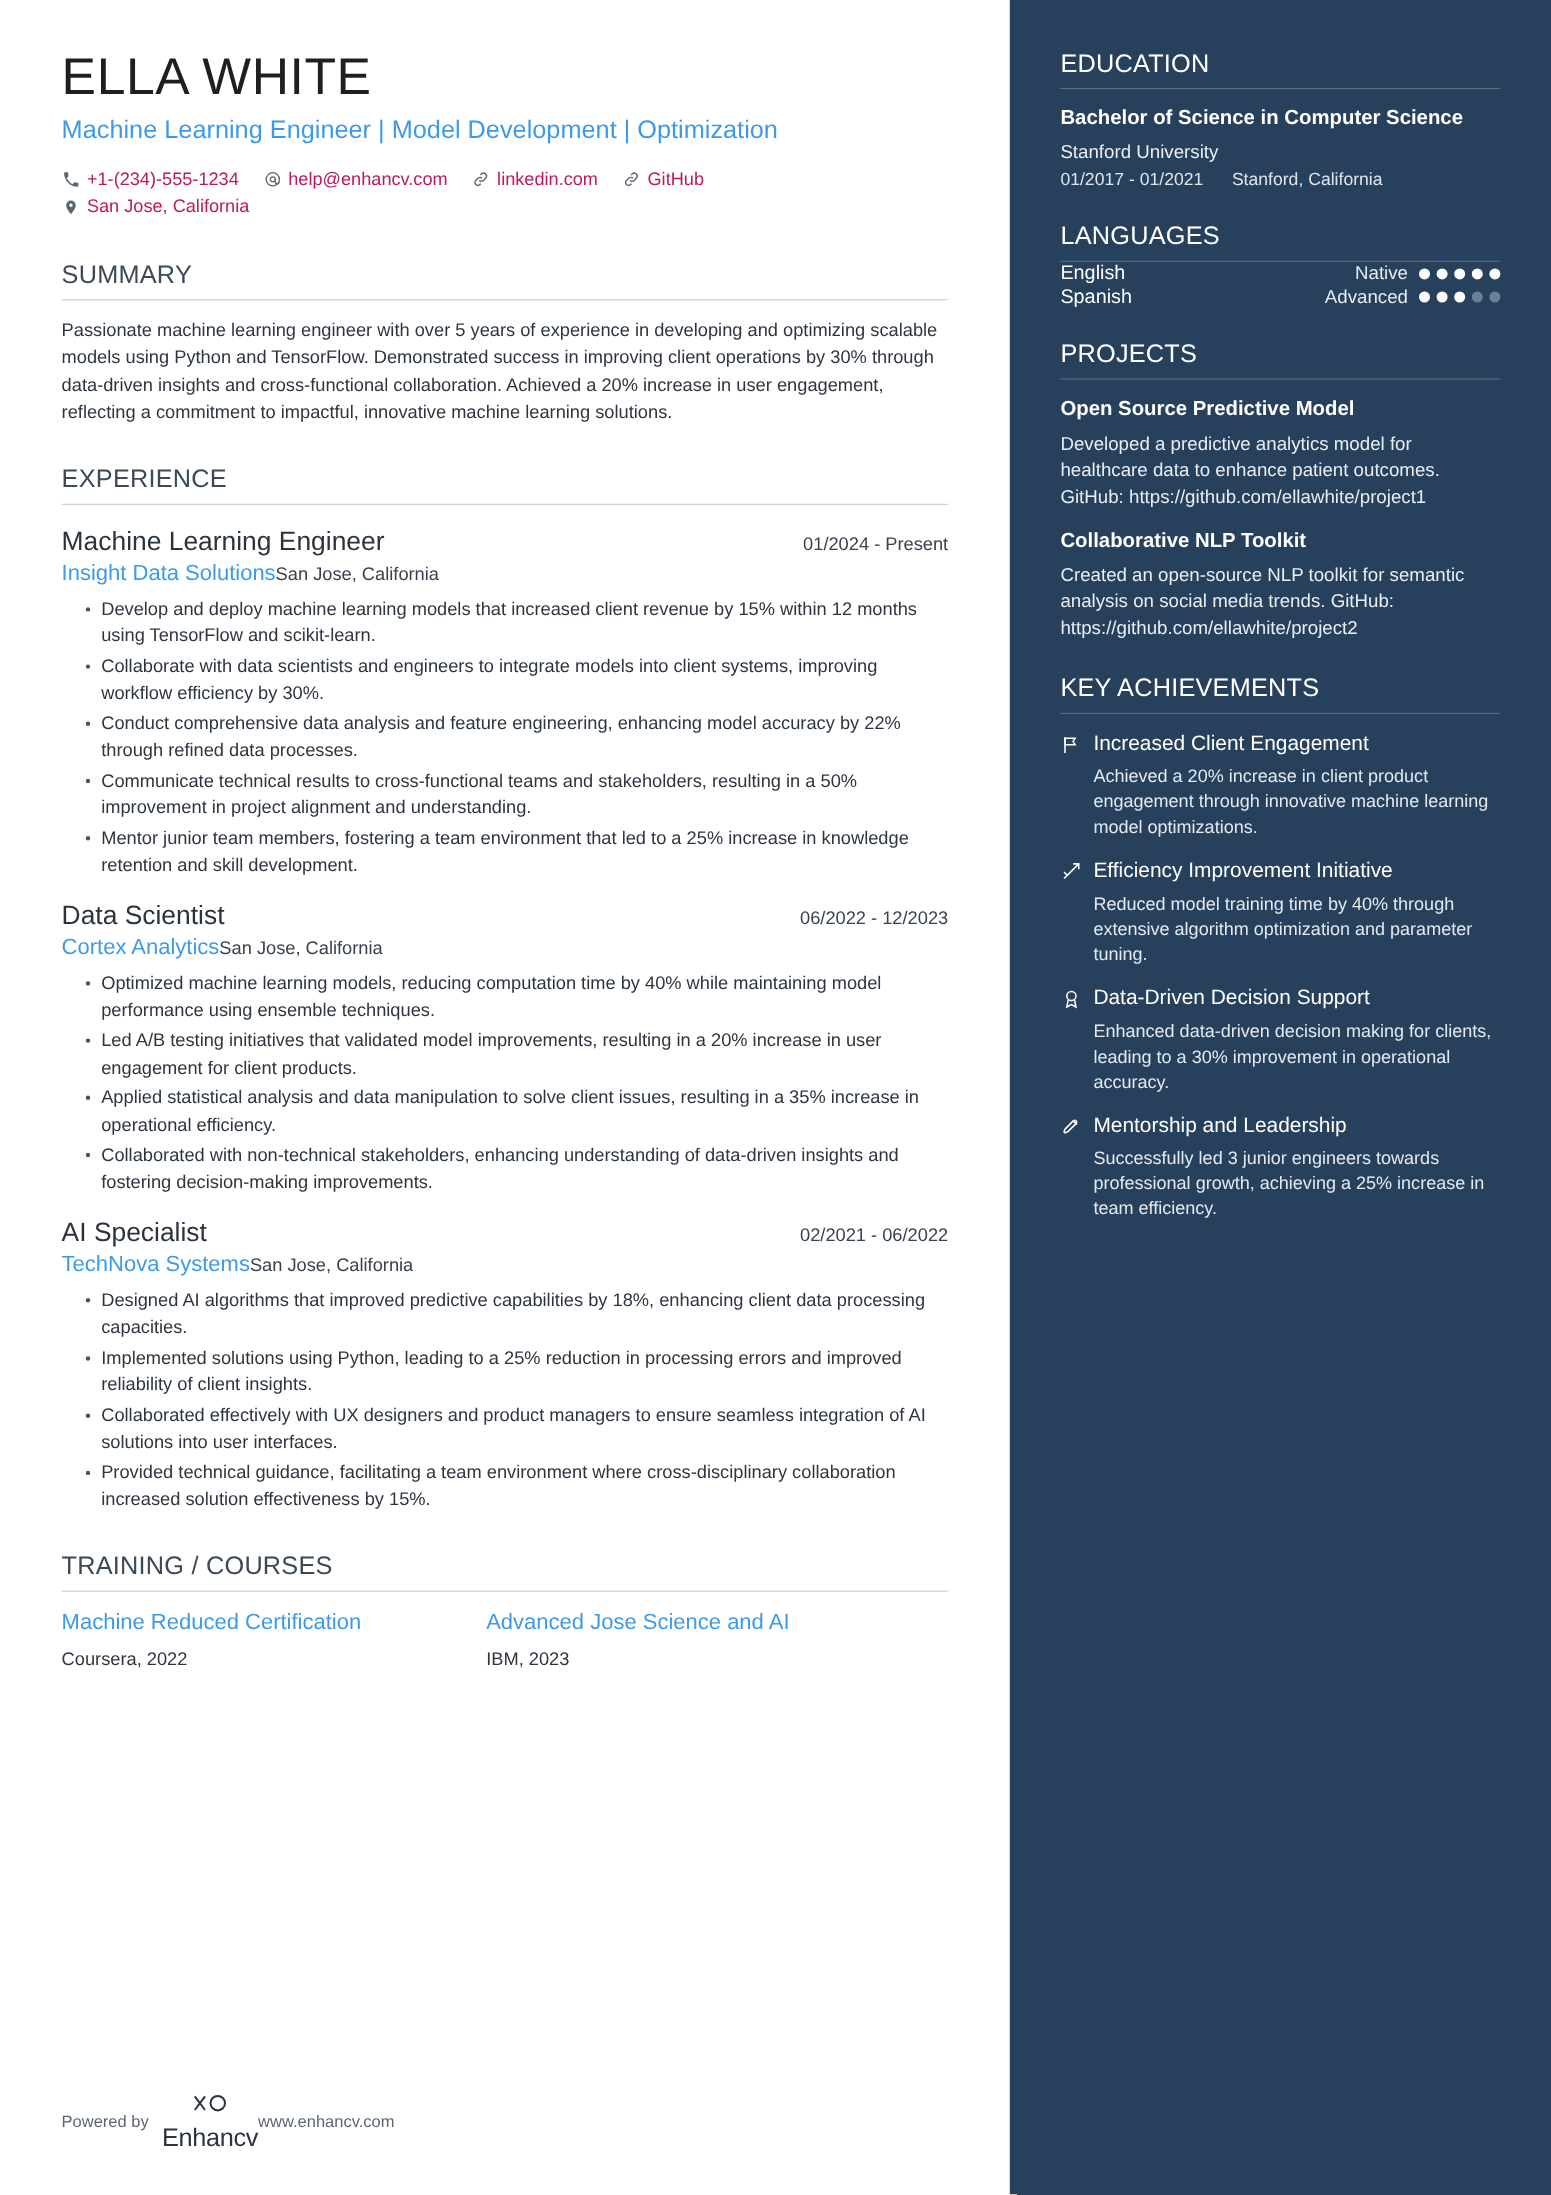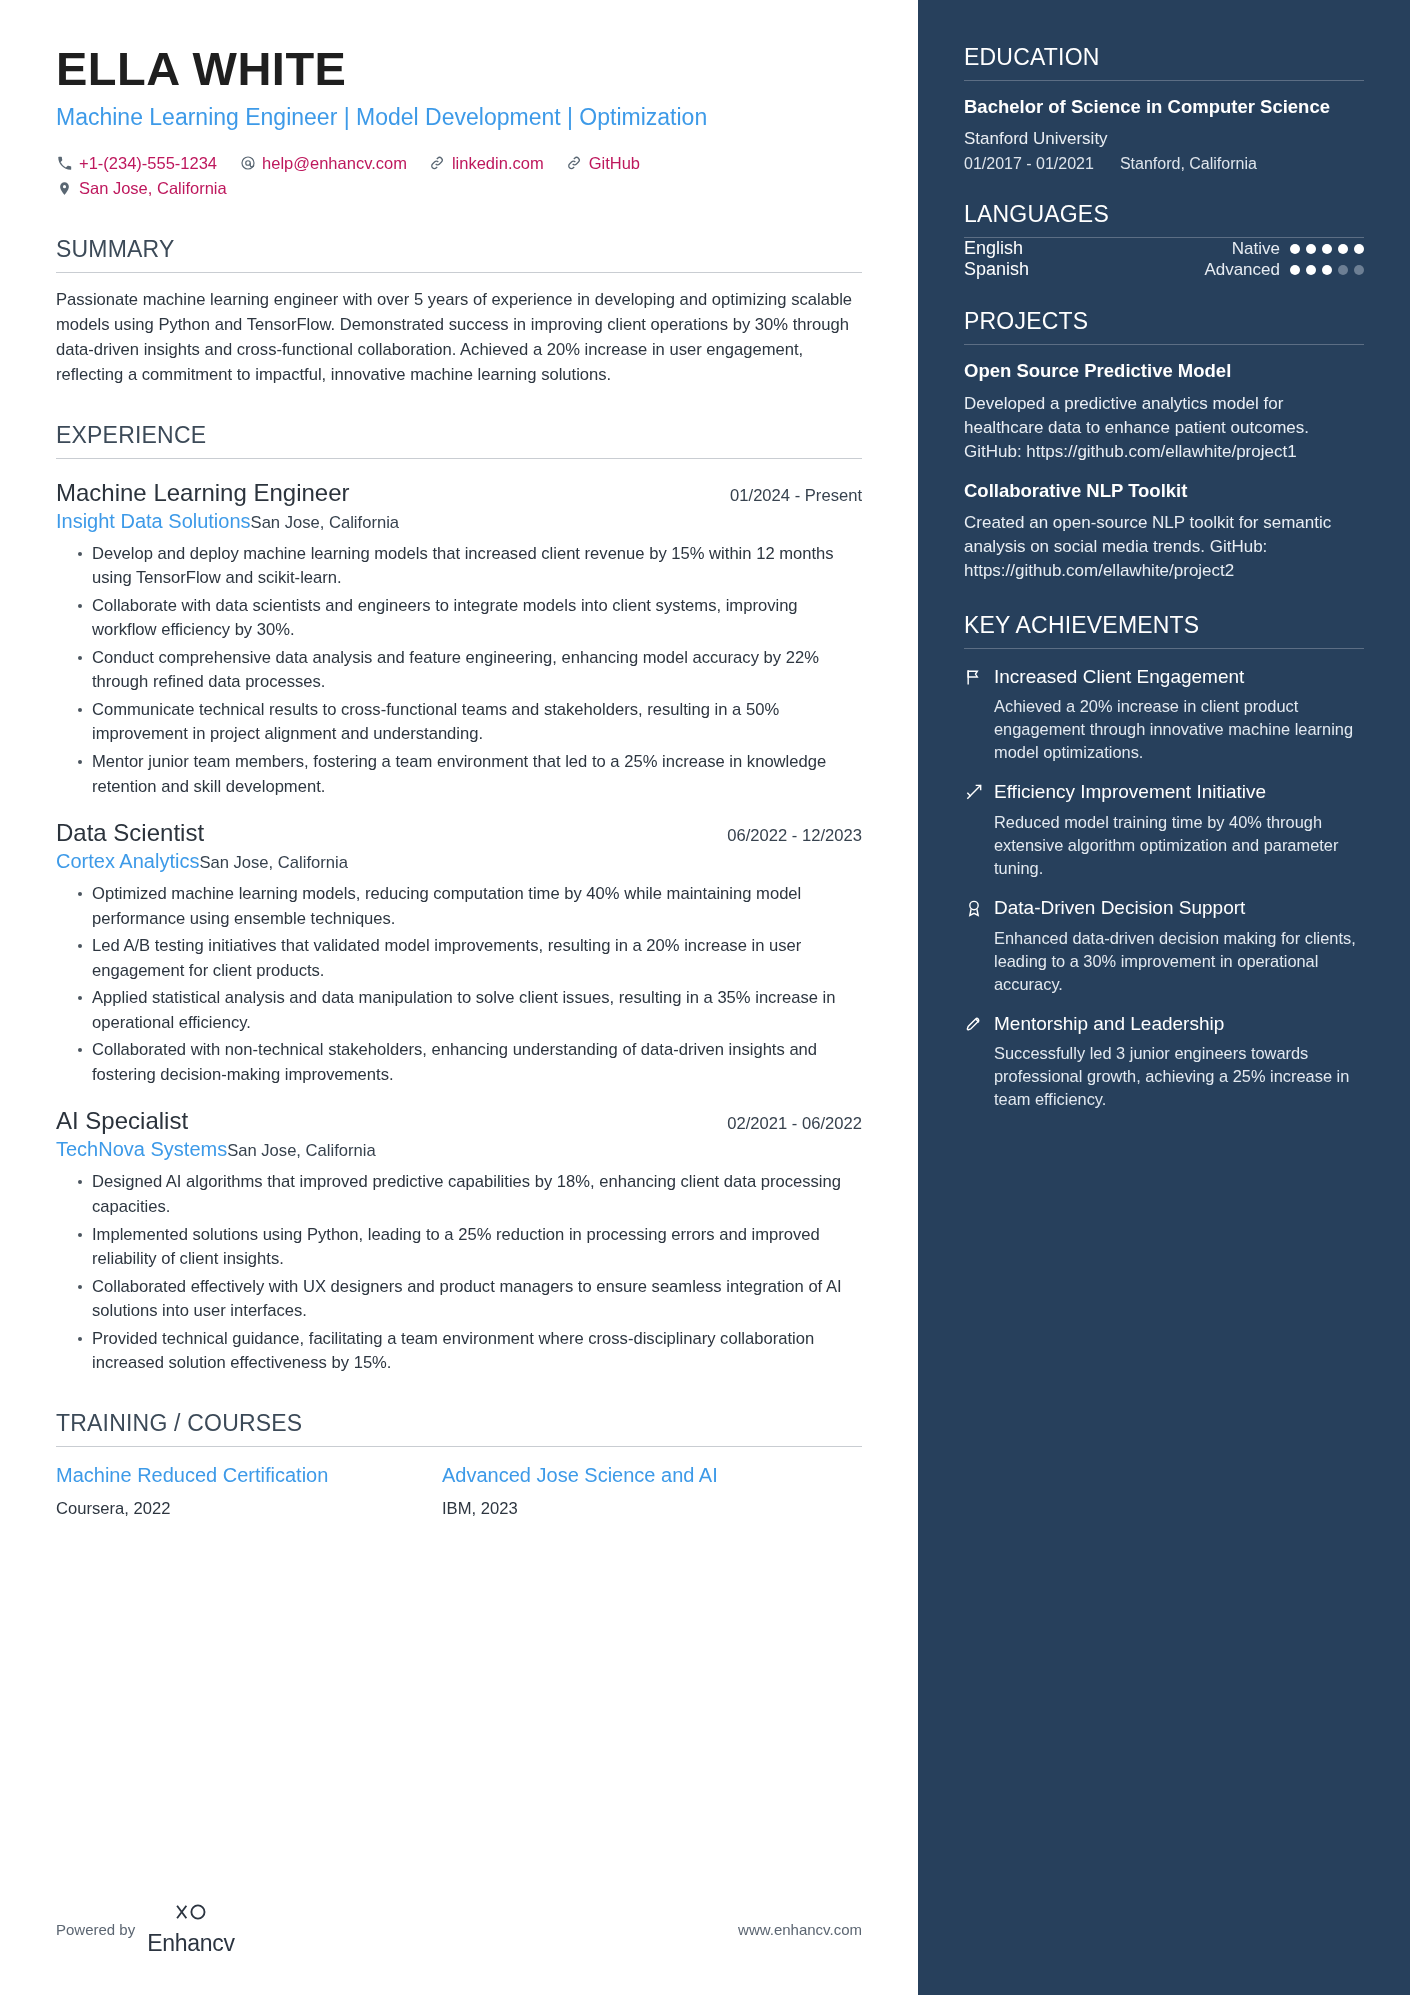--- a/index.html
+++ b/index.html
@@ -25,21 +25,21 @@
   .right {
     width: 492px;
     background: #27405c;
     color: #ffffff;
     padding: 44px 46px 0 46px;
   }
 
   
   .name {
     font-size: 47px;
-    font-weight: bold;
+    font-weight: normal;
     letter-spacing: 0.5px;
     color: #1f1f1f;
     line-height: 1.08;
   }
   .role {
     font-size: 23px;
     color: #3d9ae8;
     line-height: 1.3;
     margin-top: 8px;
     max-width: 740px;
@@ -164,21 +164,21 @@
   }
 
   
   .footer {
     position: absolute;
     left: 56px;
     right: 56px;
     bottom: 38px;
     display: flex;
     align-items: center;
-    justify-content: space-between;
+    justify-content: flex-start;
     font-size: 15px;
     color: #5c6672;
   }
   .powered {
     display: flex;
     align-items: center;
     gap: 12px;
   }
   .enhancv-logo {
     display: flex;

